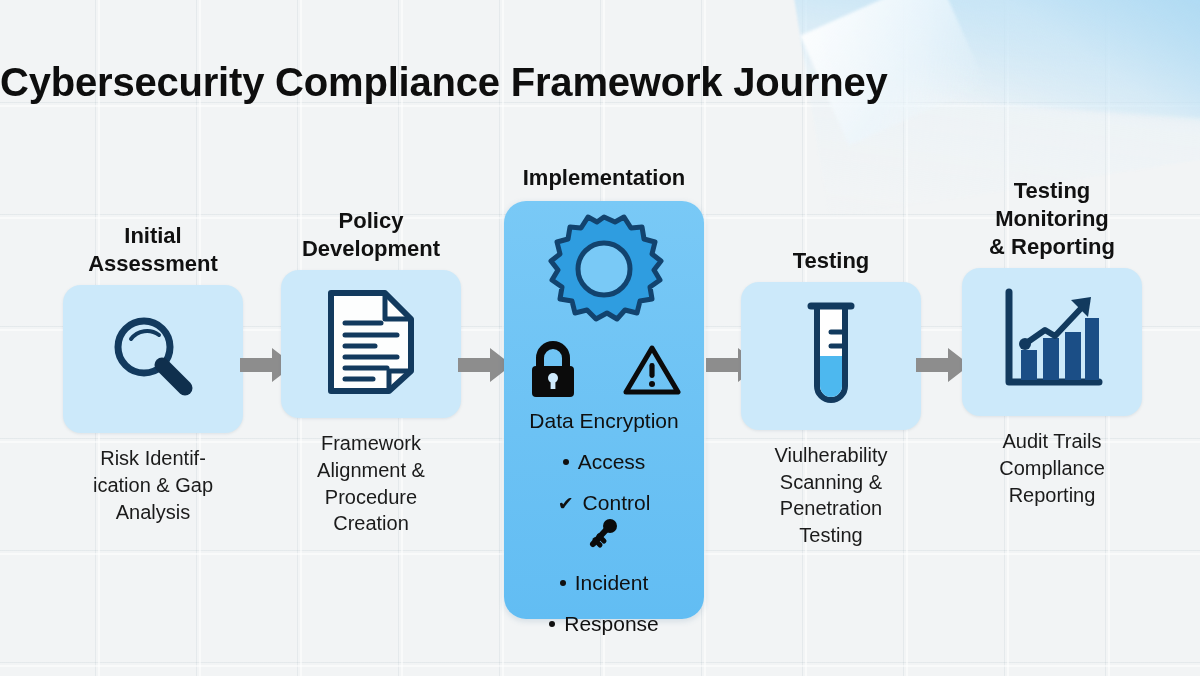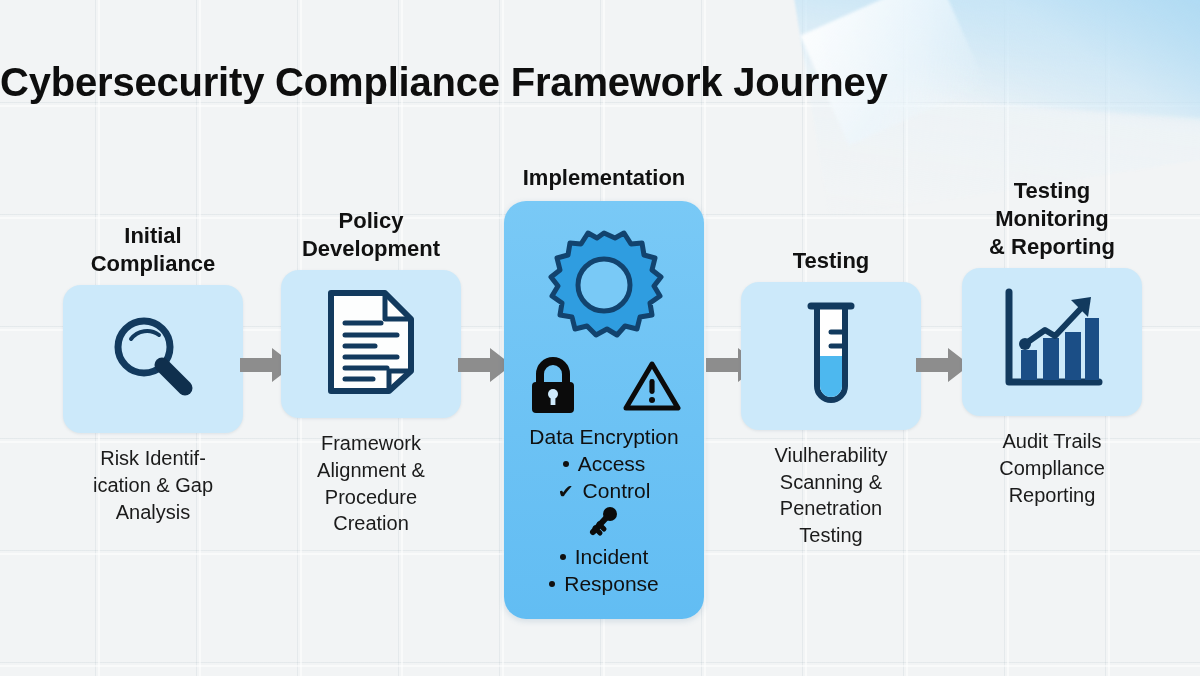--- a/index.html
+++ b/index.html
@@ -131,21 +131,21 @@
   
   .stage-center .card-tall {
     width: 200px;
     height: 418px;
     border-radius: 22px;
     background: linear-gradient(180deg, #79c9f6 0%, #6cc2f4 55%, #62bdf3 100%);
     box-shadow: 0 2px 6px rgba(60,110,150,0.18);
     display: flex;
     flex-direction: column;
     align-items: center;
-    padding-top: 24px;
+    padding-top: 8px;
     box-sizing: border-box;
   }
   .center-iconrow {
     display: flex;
     align-items: center;
     justify-content: center;
     gap: 44px;
     margin-top: 2px;
   }
   .center-maintext {
@@ -154,21 +154,21 @@
     margin-top: 6px;
     font-family: "Liberation Sans", sans-serif;
   }
   .bullet-line {
     font-size: 21px;
     color: #101010;
     display: flex;
     align-items: center;
     justify-content: center;
     gap: 9px;
-    margin-top: 3px;
+    margin-top: 17px;
     font-family: "Liberation Sans", sans-serif;
   }
   .dot {
     display: inline-block;
     width: 6px;
     height: 6px;
     border-radius: 50%;
     background: #101010;
   }
   .glyph {
@@ -193,21 +193,21 @@
   <div class="grid-texture2"></div>
   <div class="corner-wash-a"></div>
   <div class="corner-wash-b"></div>
   <div class="corner-wash-c"></div>
 
   <div class="title">Cybersecurity Compliance Framework Journey</div>
 
   <div class="stage" style="left:53px; top:207px;margin-top:15px;">
     <div class="stage-heading">
       <div>Initial</div>
-      <div>Compliance</div>
+      <div>Assessment</div>
     </div>
     <div class="card">
       <span>
         <svg width="104" height="104" viewBox="0 0 104 104">
           <circle cx="43" cy="42" r="26" fill="none" stroke="#123a5e" stroke-width="7"></circle>
           <path d="M30 34 A20 20 0 0 1 58 30" fill="none" stroke="#123a5e" stroke-width="4" stroke-linecap="round"></path>
           <path d="M61 60 L84 83" stroke="#0f2f4d" stroke-width="15" stroke-linecap="round"></path>
         </svg>
       </span>
     </div>

